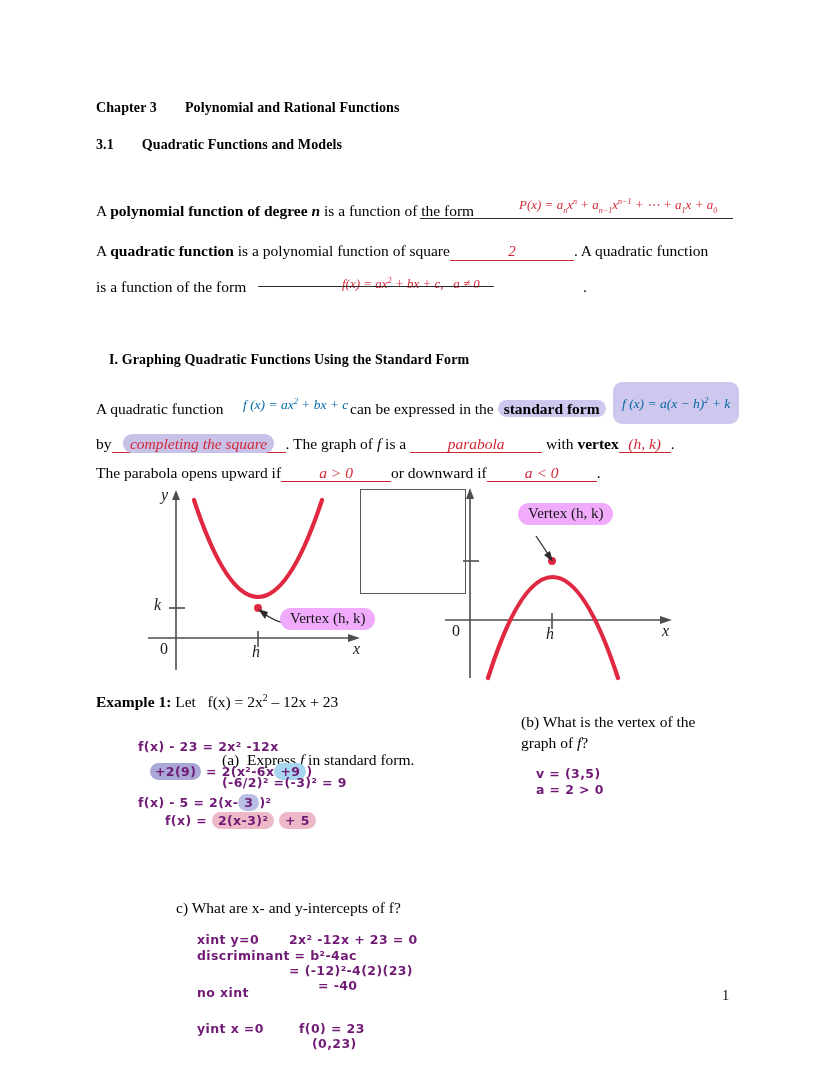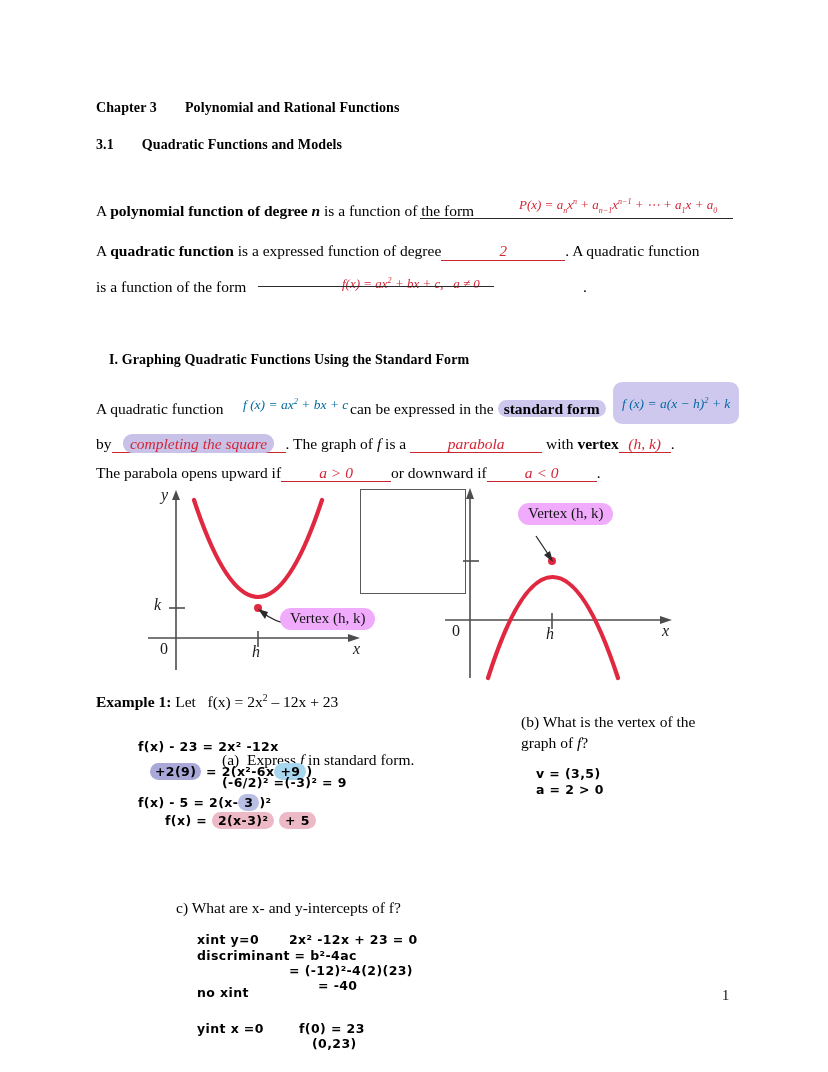--- a/index.html
+++ b/index.html
@@ -100,21 +100,21 @@
   .white-box {
     border: 1.6px solid #5a5a5a;
     background: #ffffff;
   }
 
   
   .hand {
     font-family: "DejaVu Sans", sans-serif;
     font-weight: bold;
     font-size: 12.5px;
-    color: #000000;
+    color: #701a75;
     letter-spacing: 0.4px;
     white-space: nowrap;
   }
   .ink-blue  { background: #b9bfe4; border-radius: 12px; padding: 1px 6px; }
   .ink-cyan  { background: #a9d6ef; border-radius: 12px; padding: 1px 6px; }
   .ink-violet{ background: #a9a8d8; border-radius: 12px; padding: 1px 5px; }
   .ink-pink  { background: #eeb9c6; border-radius: 12px; padding: 1px 6px; }
 
   .pageno {
     font-family: "Liberation Serif", "DejaVu Serif", serif;
@@ -138,21 +138,21 @@
   <div class="abs para" style="left:96px; top:202px;">
     <span>A </span><span class="b">polynomial function of degree </span><span class="b it">n</span><span> is a function of the form</span>
   </div>
 
   <div class="abs" style="left:420px; top:218px; width:313px; height:1.4px; background:#2b2b2b;"></div>
   <div class="abs mathred" style="left:519px; top:197px;">
     <span>P(x) = a<sub class="sm">n</sub>x<sup class="sm">n</sup> + a<sub class="sm">n−1</sub>x<sup class="sm">n−1</sup> + ⋯ + a<sub class="sm">1</sub>x + a<sub class="sm">0</sub></span>
   </div>
 
   <div class="abs para" style="left:96px; top:242px;">
-    <span>A </span><span class="b">quadratic function</span><span> is a expressed function of degree</span><span class="blank" style="width:124px; font-size:15px;">2</span><span>. A quadratic function</span>
+    <span>A </span><span class="b">quadratic function</span><span> is a polynomial function of square</span><span class="blank" style="width:124px; font-size:15px;">2</span><span>. A quadratic function</span>
   </div>
 
   <div class="abs para" style="left:96px; top:278px;">
     <span>is a function of the form</span>
   </div>
   <div class="abs mathred" style="left:342px; top:276px;">
     <span>f(x) = ax<sup class="sm">2</sup> + bx + c,&nbsp;&nbsp; a ≠ 0</span>
   </div>
 
   <div class="abs strike-line" style="left:258px; top:286px; width:236px;"></div>

